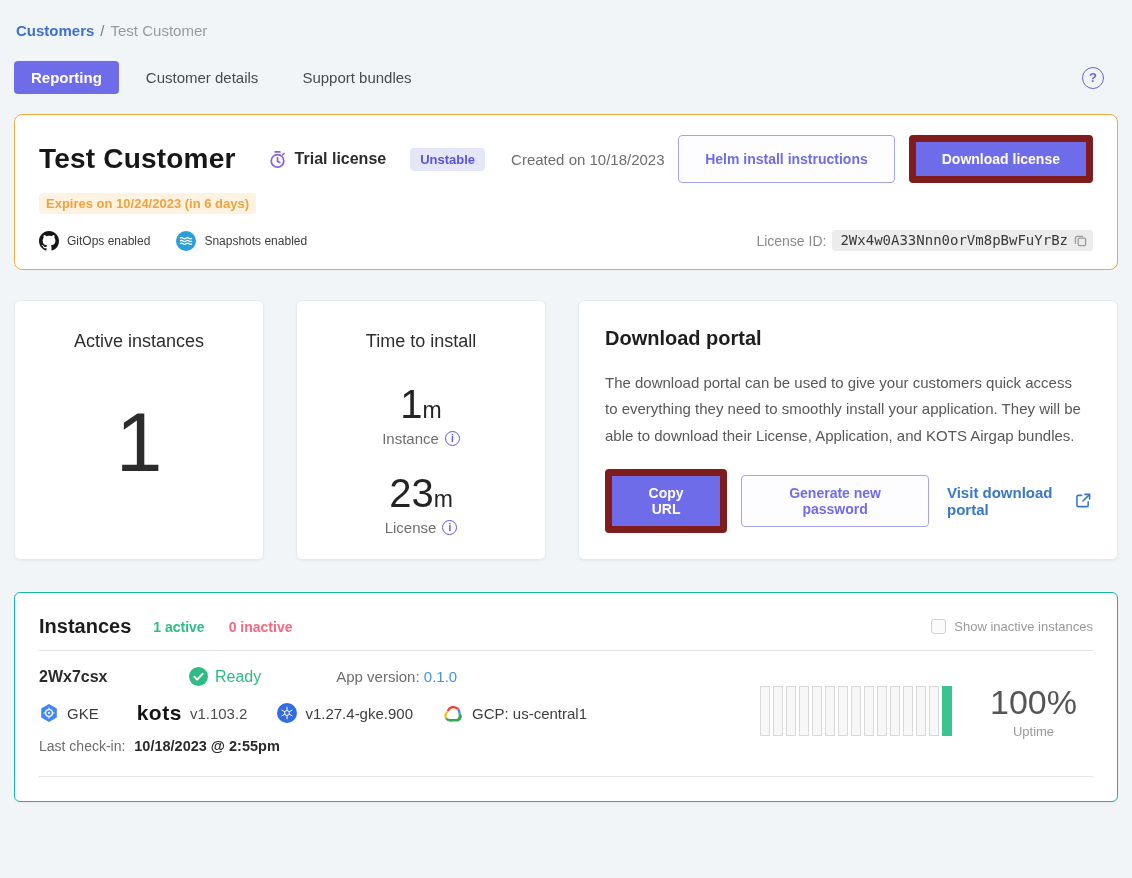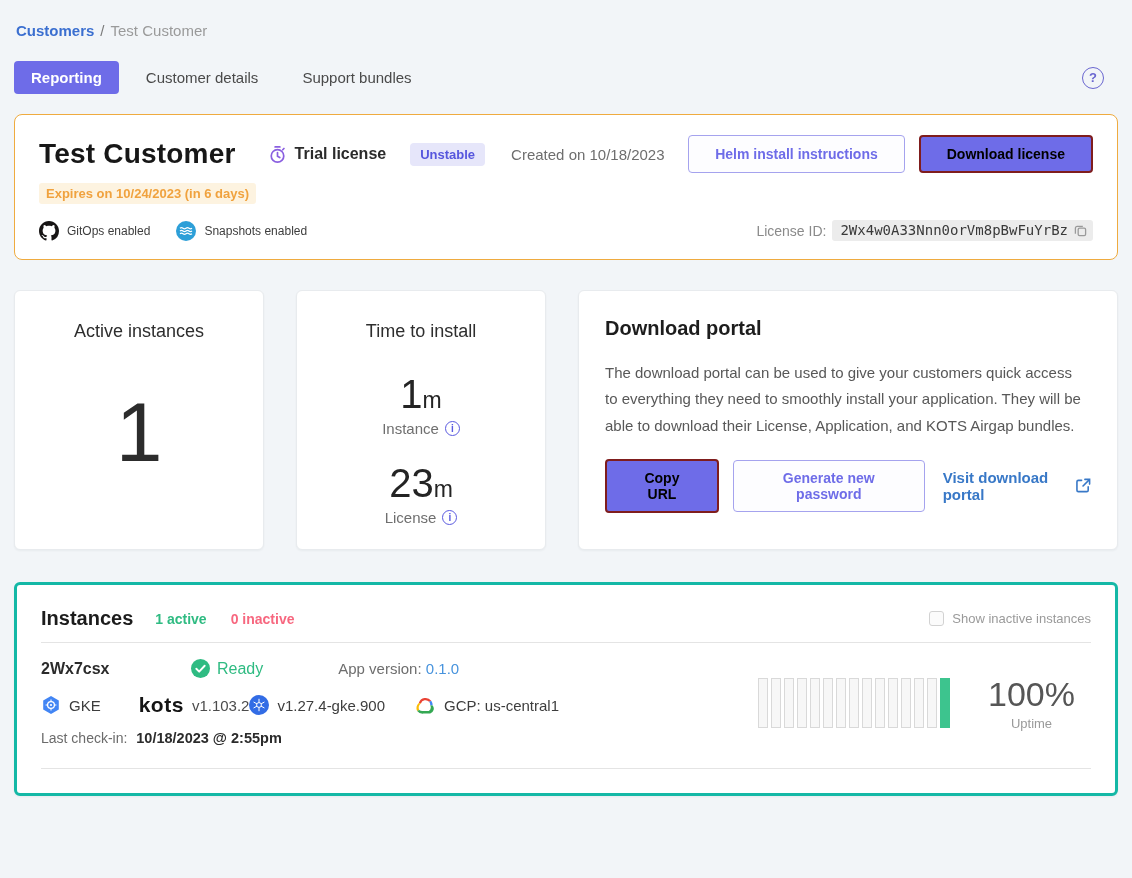--- a/index.html
+++ b/index.html
@@ -38,21 +38,21 @@
   .cc-license { display:flex; align-items:center; margin-left:32px; gap:8px;
     font-size:16px; font-weight:700; color:#2b2b2b; }
   .badge-channel {
     margin-left:24px; background:#e6e6fa; color:#5656dd; font-size:13px; font-weight:700;
     padding:4px 10px; border-radius:4px;
   }
   .cc-created { margin-left:26px; font-size:15px; color:#6e6e6e; }
   .cc-actions { margin-left:auto; display:flex; gap:14px; }
   .btn { font-size:14px; font-weight:700; border-radius:4px; padding:9px 26px; cursor:pointer; border:1px solid transparent; }
   .btn-outline { background:#fdfdff; border:1px solid #a5a3ee; color:#6e6ce8; }
-  .btn-solid { background:#6e6ce8; color:#000000; border:2px solid #7f1d1d;text-align:center; }
+  .btn-solid { background:#6e6ce8; color:#ffffff; border:7px solid #7f1d1d;text-align:center; }
   .expires-chip {
     display:inline-block; margin-top:10px; background:#fdf3e0; color:#f0a23e;
     font-size:13px; font-weight:700; padding:3px 7px; border-radius:3px;
   }
   .cc-row3 { display:flex; align-items:center; margin-top:16px; }
   .feature { display:flex; align-items:center; gap:8px; font-size:12px; color:#3d3d3d; }
   .feature + .feature { margin-left:26px; }
   .license-id-wrap { margin-left:auto; display:flex; align-items:center; font-size:14px; color:#8a8a8a; gap:6px; }
   .license-chip {
     background:#ececec; border-radius:3px; padding:2px 6px 3px 8px;
@@ -78,21 +78,21 @@
     color:#5a5ae0; font-size:10px; font-style:normal; font-weight:700;
     display:inline-flex; align-items:center; justify-content:center; cursor:pointer;
   }
   .card-portal { flex:1; padding:26px 26px; text-align:left; }
   .portal-title { font-size:20px; font-weight:700; color:#1d1d1d; }
   .portal-desc { margin-top:20px; font-size:15px; color:#585858; line-height:1.75; max-width:480px; }
   .portal-actions { margin-top:20px; display:flex; align-items:center; gap:14px; }
   .portal-link { display:flex; align-items:center; gap:7px; color:#3878c7; font-size:15px; font-weight:700; cursor:pointer; margin-left:4px; }
 
   
-  .instances-card { margin-top:32px; background:#fff; border:3px solid #14b8a6; border-radius:6px;
+  .instances-card { margin-top:32px; background:#fff; border:1px solid #14b8a6; border-radius:6px;
     box-shadow:0 1px 2px rgba(40,50,60,.05); padding:22px 24px 24px 24px; }
   .inst-header { display:flex; align-items:center; }
   .inst-title { font-size:20px; font-weight:700; color:#1c1c1c; }
   .count-active { margin-left:22px; font-size:14px; font-weight:700; color:#2fbb82; cursor:pointer; }
   .count-inactive { margin-left:24px; font-size:14px; font-weight:700; color:#f7677f; cursor:pointer; }
   .show-inactive { margin-left:auto; display:flex; align-items:center; gap:8px; font-size:13px; color:#9a9a9a; }
   .checkbox { width:15px; height:15px; border:1px solid #d2d2d2; border-radius:3px; background:#fbfbfb; cursor:pointer; }
   .inst-sub { margin-top:18px; display:flex; align-items:baseline; gap:10px; }
   .inst-sub .active-lbl { font-size:17px; font-weight:700; color:#3e3e3e; }
   .inst-sub .range-lbl { font-size:14px; color:#9a9a9a; }
@@ -278,21 +278,21 @@
                   <circle cx="10" cy="10" r="1.1" fill="#fff"></circle>
                   <path d="M10 6.6v-2M10 15.4v-2M6.6 10h-2M15.4 10h-2" stroke="#fff" stroke-width="1.1"></path>
                 </svg>
             </span>
             <span>GKE</span>
           </div>
           <div class="ir-item" style="margin-left:38px;">
             <span class="kots-logo">kots</span>
             <span class="ir-ver">v1.103.2</span>
           </div>
-          <div class="ir-item" style="">
+          <div class="ir-item" style="margin-left:30px;">
             <span class="icon">
               <svg width="20" height="20" viewBox="0 0 20 20">
                   <circle cx="10" cy="10" r="10" fill="#326ce5"></circle>
                   <g stroke="#fff" stroke-width="1" stroke-linecap="round">
                     <path d="M10 4.2v11.6M4.9 7.2l10.2 5.6M4.9 12.8l10.2-5.6"></path>
                   </g>
                   <circle cx="10" cy="10" r="2.4" fill="#326ce5" stroke="#fff" stroke-width="1"></circle>
                 </svg>
             </span>
             <span>v1.27.4-gke.900</span>

